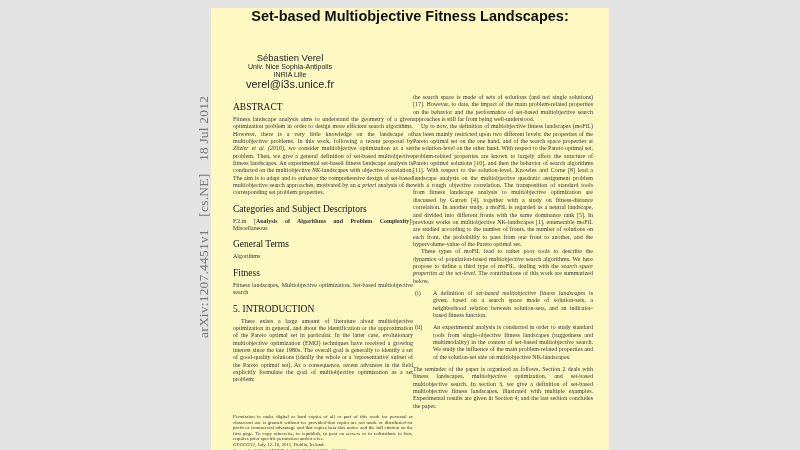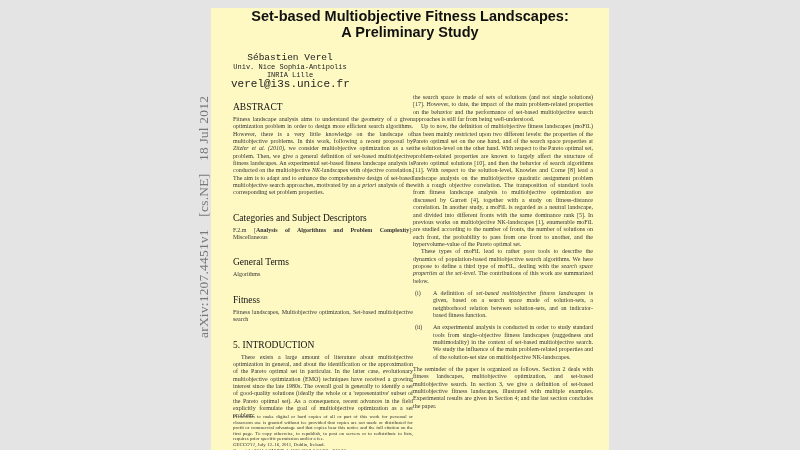--- a/index.html
+++ b/index.html
@@ -26,56 +26,55 @@
   .side-stamp span { margin-right:9px; }
   .title {
     position:absolute; left:0; top:0; width:398px; text-align:center;
     font-family:"Liberation Sans", sans-serif; font-weight:bold;
     font-size:14.5px; line-height:16px; color:#111;
   }
   .authors {
     position:absolute; top:44px; left:0; width:398px;
     display:flex; justify-content:space-between;
     padding:0 20px; box-sizing:border-box;
-    font-family:Liberation Mono, monospace; color:#222;
+    font-family:Liberation Sans, sans-serif; color:#222;
   }
   .author { text-align:center; width:118px; }
   .author .name { font-size:9.5px; line-height:11px; }
   .author .aff { font-size:7px; line-height:8px; }
   .author .email { font-size:11px; line-height:10px; }
 
   .col { position:absolute; top:94px; width:180px; font-size:6px; line-height:7.35px; color:#333; text-align:justify; }
   .col.left { left:22px; }
   .col.right { left:202px; top:86px; }
   h2 {
     font-family:"Liberation Serif", serif; font-weight:normal; font-size:9.5px;
     margin:0 0 3px 0; line-height:11px; color:#111;
   }
   p { margin:0; }
   .indent { text-indent:8px; }
-  .sec { margin-top:16px; }
+  .sec { margin-top:7px; }
   em { font-style:italic; }
   .list-item { display:flex; margin-top:5px; }
   .list-item .num { width:14px; flex:none; padding-left:2px; }
   .list-item .body { flex:1; padding-left:4px; }
   .footnote { position:absolute; left:22px; top:406px; width:180px; font-size:4.9px; line-height:5.6px; color:#333; text-align:justify; }
 </style>
 </head>
 <body>
 
 <div class="side-stamp">
   <span>arXiv:1207.4451v1</span>
   <span>[cs.NE]</span>
   <span>18 Jul 2012</span>
 </div>
 
 <div class="page">
   <div class="title">
     <div>Set-based Multiobjective Fitness Landscapes:</div>
-    <div>A Preliminary Study</div>
   </div>
 
   <div class="authors">
     <div class="author">
       <div class="name">Sébastien Verel</div>
       <div class="aff">Univ. Nice Sophia-Antipolis</div>
       <div class="aff">INRIA Lille</div>
       <div class="email">verel@i3s.unice.fr</div>
     </div>
   </div>

